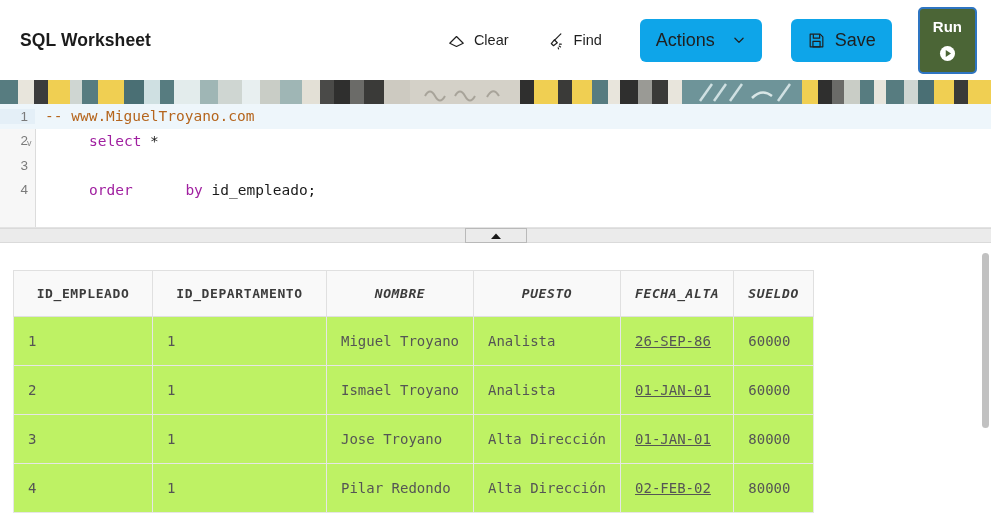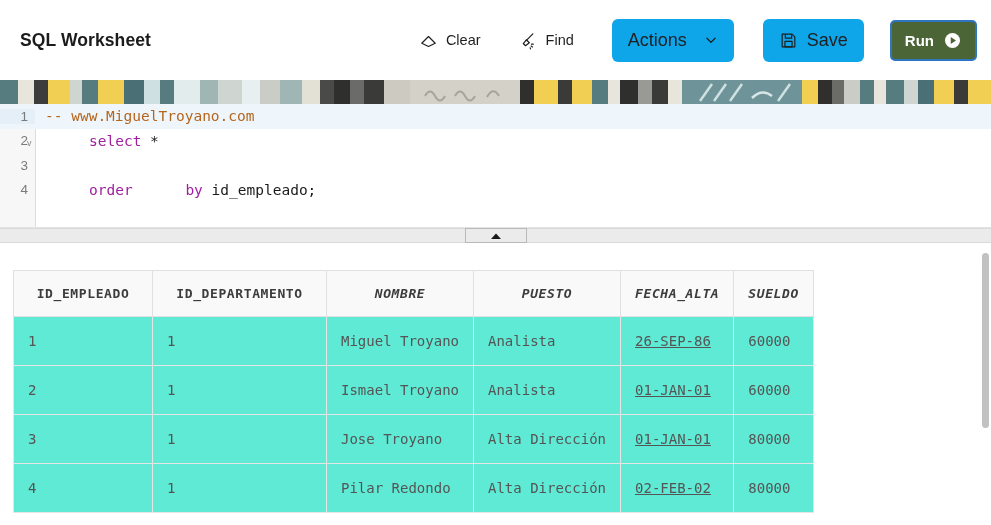--- a/index.html
+++ b/index.html
@@ -78,20 +78,21 @@
     border: 2px solid #2e75c2;
     border-radius: 5px;
     font-family: "Liberation Sans", sans-serif;
     font-size: 15px;
     font-weight: bold;
     color: #ffffff;
     padding: 9px 13px;
     cursor: pointer;
     white-space: nowrap;
     margin-left: 12px;
+    flex-direction: column;
   }
 
   .icon { display: inline-flex; line-height: 0; }
 
   
   .img-strip {
     height: 24px;
     width: 100%;
     position: relative;
     overflow: hidden;
@@ -182,21 +183,21 @@
   .results {
     background: #ffffff;
     padding: 27px 0 0 13px;
     box-sizing: border-box;
     height: 271px;
     position: relative;
   }
   table.grid {
     border-collapse: collapse;
     font-family: "DejaVu Sans Mono", monospace;
-    background: #5eead4;
+    background: #bef264;
   }
   table.grid th {
     background: #f9f9f9;
     border: 1px solid #e0e0e0;
     font-family: "DejaVu Sans Mono", monospace;
     font-size: 13px;
     font-weight: bold;
     color: #3c3c3c;
     letter-spacing: 0.6px;
     padding: 15px 14px;

